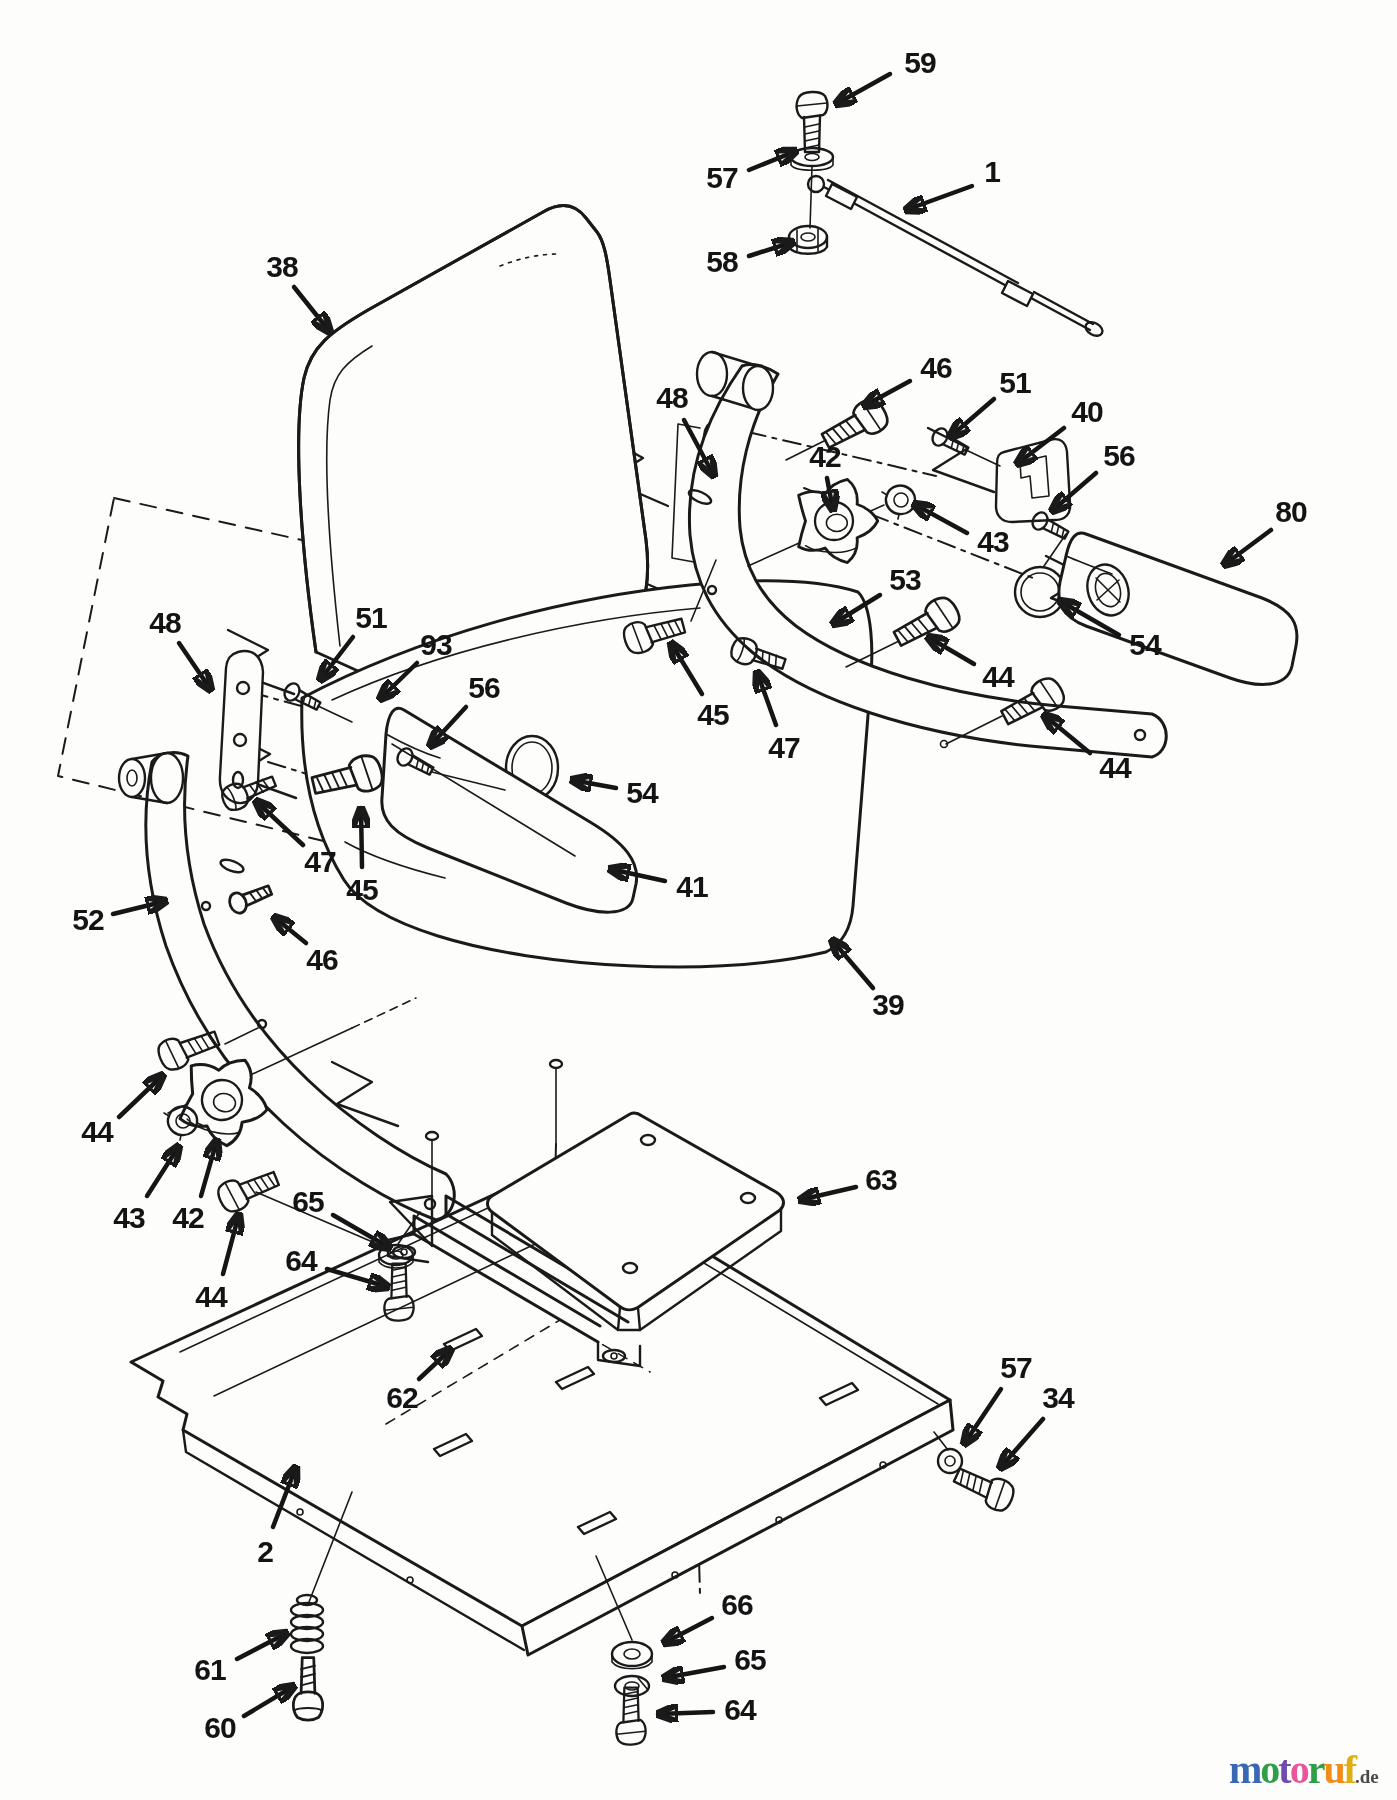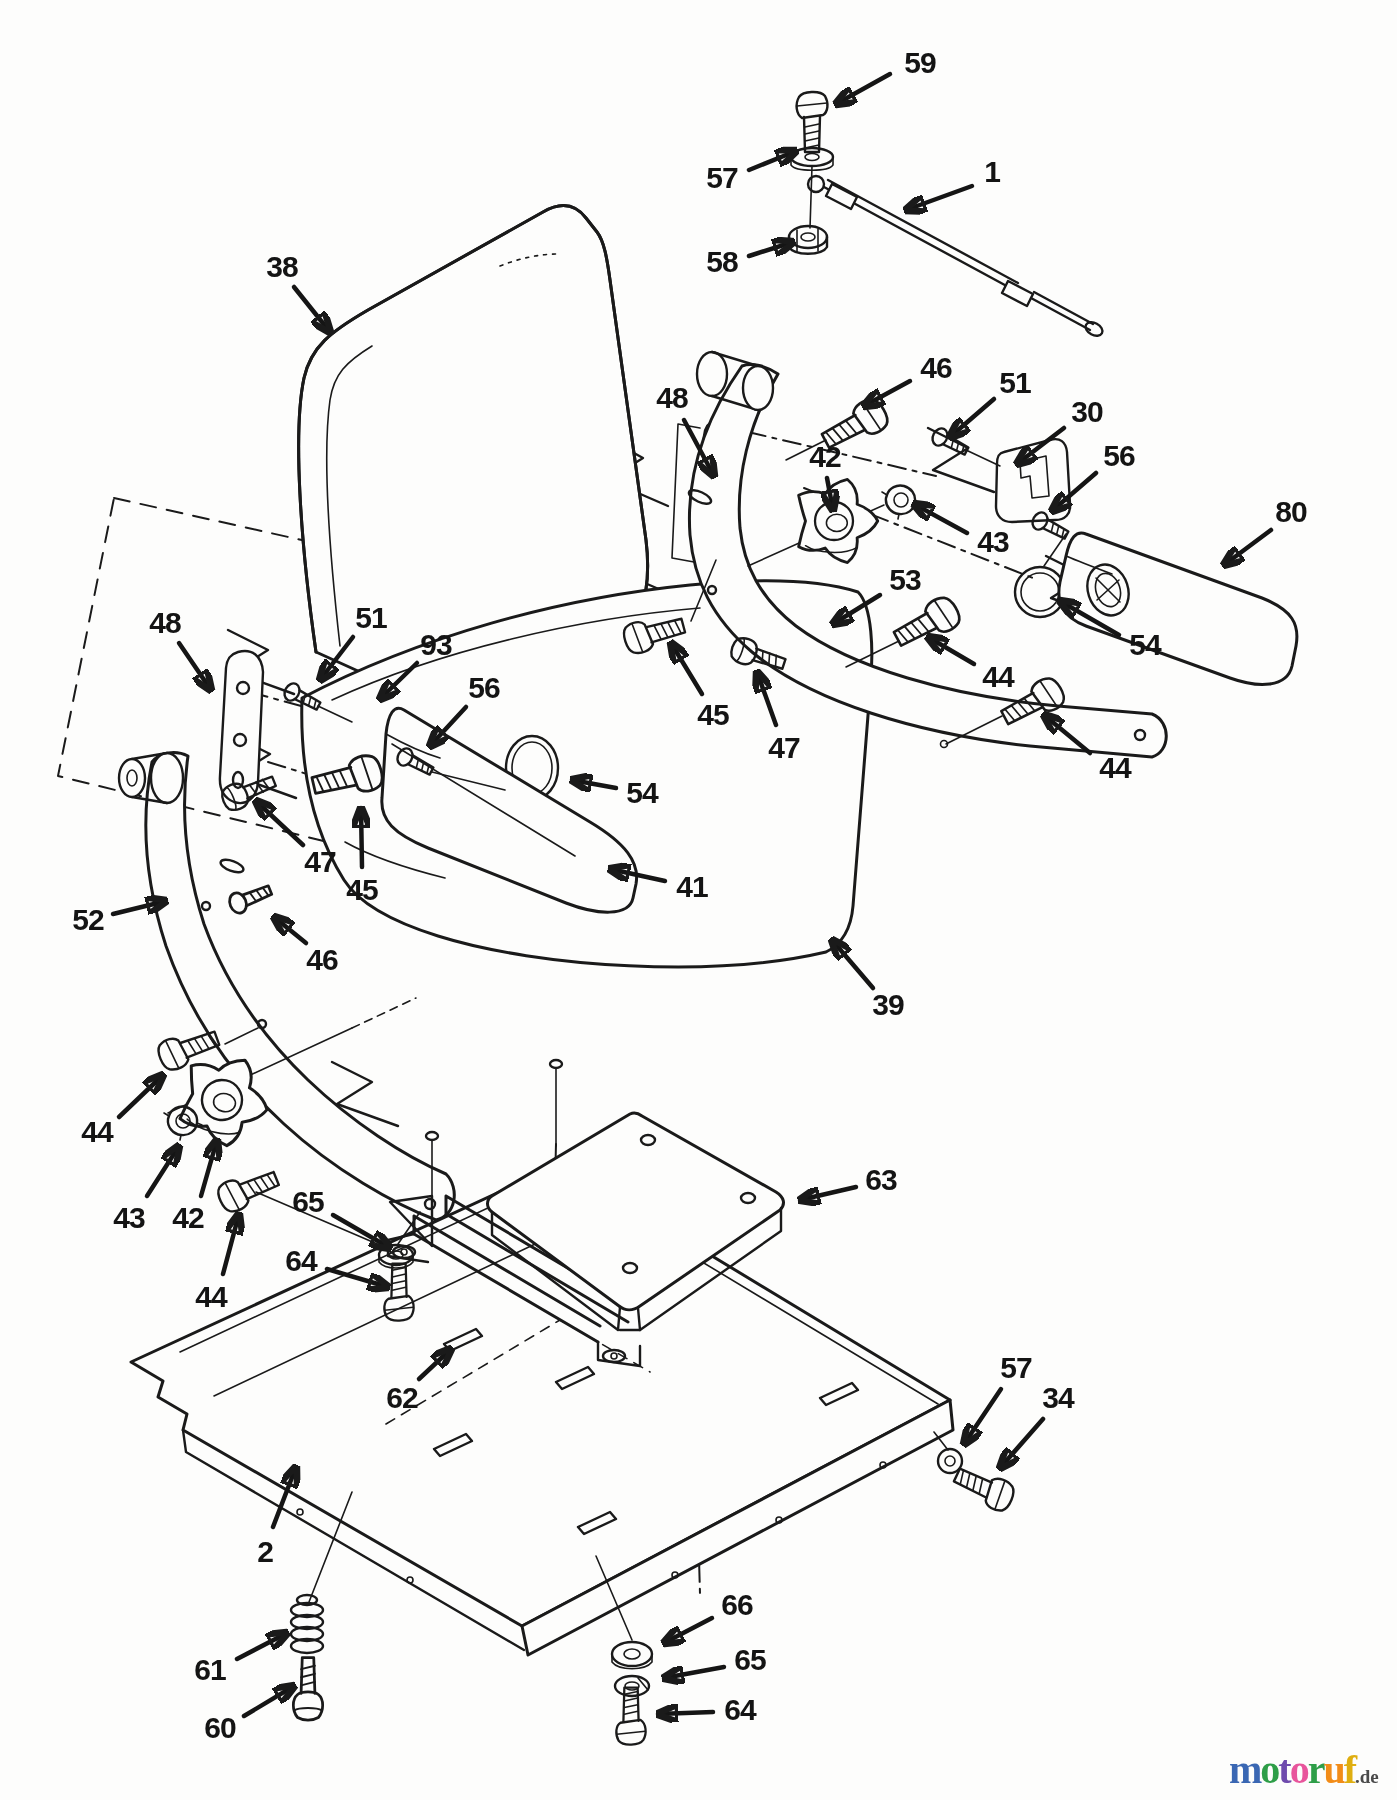--- a/index.html
+++ b/index.html
@@ -326,21 +326,21 @@
   <div id="callout-layer">
       <div class="callout" style="left: 920px; top: 63px;">59</div>
       <div class="callout" style="left: 722px; top: 178px;">57</div>
       <div class="callout" style="left: 992px; top: 172px;">1</div>
       <div class="callout" style="left: 722px; top: 262px; text-align: right;">58</div>
       <div class="callout" style="left: 282px; top: 267px;">38</div>
       <div class="callout" style="left: 672px; top: 398px;">48</div>
       <div class="callout" style="left: 936px; top: 368px;">46</div>
       <div class="callout" style="left: 1015px; top: 383px;">51</div>
       <div class="callout" style="left: 825px; top: 457px;">42</div>
-      <div class="callout" style="left: 1087px; top: 412px;">30</div>
+      <div class="callout" style="left: 1087px; top: 412px;">40</div>
       <div class="callout" style="left: 1119px; top: 456px;">56</div>
       <div class="callout" style="left: 1291px; top: 512px;">80</div>
       <div class="callout" style="left: 993px; top: 542px;">43</div>
       <div class="callout" style="left: 905px; top: 580px;">53</div>
       <div class="callout" style="left: 1145px; top: 645px;">54</div>
       <div class="callout" style="left: 998px; top: 677px;">44</div>
       <div class="callout" style="left: 1115px; top: 768px;">44</div>
       <div class="callout" style="left: 165px; top: 623px;">48</div>
       <div class="callout" style="left: 371px; top: 618px;">51</div>
       <div class="callout" style="left: 436px; top: 645px;">93</div>

